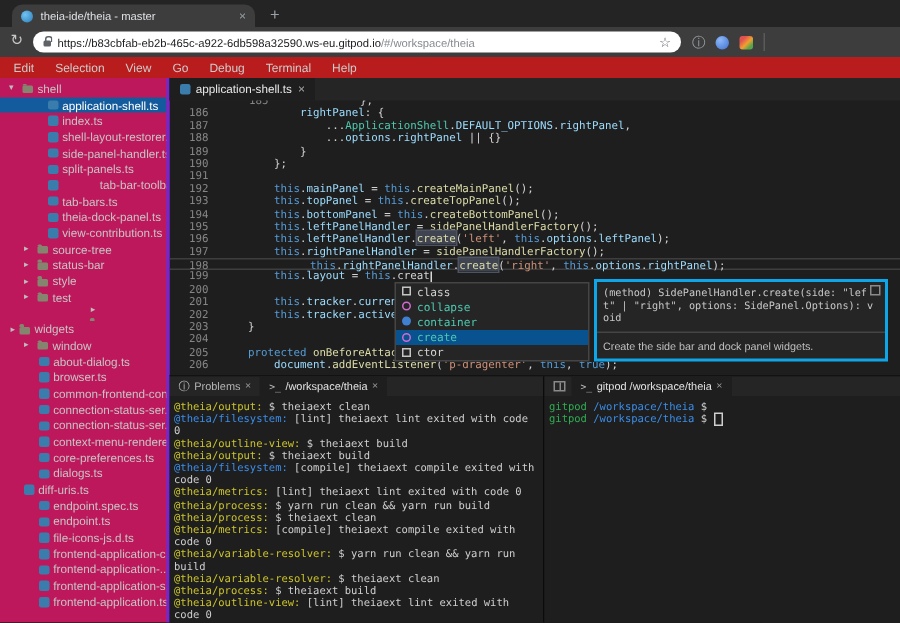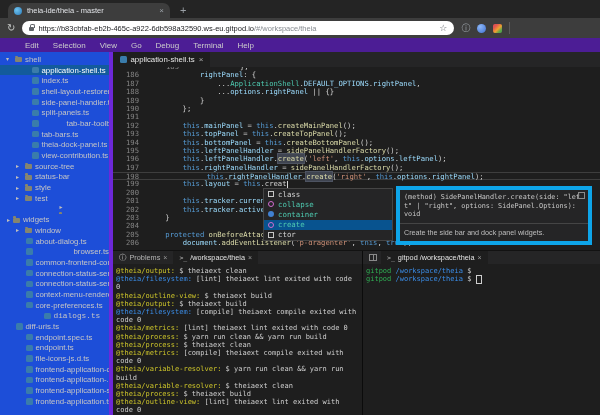--- a/index.html
+++ b/index.html
@@ -19,27 +19,27 @@
   .lock::before{content:"";position:absolute;top:-3px;left:0.5px;width:3px;height:3px;border:1px solid #5f6368;border-bottom:none;border-radius:2px 2px 0 0;}
   .url{font-size:7.5px;color:#202124;white-space:nowrap;overflow:hidden;}
   .url .frag{color:#868b90;}
   .star{margin-left:auto;color:#5f6368;font-size:9px;line-height:1;}
   .chrome-ic{font-size:9px;color:#9aa0a6;line-height:1;}
   .ext-blue{width:9px;height:9px;border-radius:50%;background:radial-gradient(circle at 35% 30%,#8db8f8,#3f6fd0);}
   .ext-color{width:9px;height:9px;border-radius:2px;background:linear-gradient(135deg,#e05252 25%,#f0a030 55%,#57a64a 80%);}
   .vsep{width:1px;height:12px;background:#5a5a5a;}
 
   
-  .menubar{height:14px;background:#4c1d95;display:flex;align-items:center;padding-left:18px;}
+  .menubar{height:14px;background:#b91c1c;display:flex;align-items:center;padding-left:2px;}
   .menu-item{font-size:8px;color:#cccccc;padding:0 7px;white-space:nowrap;}
 
   
   .ide{position:relative;display:flex;height:363px;background:#1e1e1e;}
 
-  .sidebar{width:113px;flex:0 0 113px;background:#1d4ed8;border-right:4px solid #6d28d9;overflow:hidden;padding-top:2px;box-sizing:border-box;}
+  .sidebar{width:113px;flex:0 0 113px;background:#be185d;border-right:2px solid #6d28d9;overflow:hidden;padding-top:2px;box-sizing:border-box;}
   .trow{height:10.7px;display:flex;align-items:center;gap:3px;color:#c5c5c5;font-size:7.8px;white-space:nowrap;overflow:hidden;}
   .trow.sel{background:#135b9c;color:#ffffff;}
   .arrow{width:6px;font-size:6px;color:#bdbdbd;flex:0 0 auto;line-height:1;}
   .fold{width:7px;height:5px;background:#85856f;border-radius:1px;position:relative;flex:0 0 auto;margin-top:1px;}
   .fold::before{content:"";position:absolute;top:-1.5px;left:0;width:3px;height:1.5px;background:#85856f;border-radius:1px 1px 0 0;}
   .tsic{width:6.5px;height:6.5px;background:#3a7cab;border-radius:1.5px;flex:0 0 auto;}
 
   .main{flex:1;display:flex;flex-direction:column;min-width:0;}
   .etabbar{height:15px;background:#252526;display:flex;flex:0 0 15px;}
   .etab{background:#1e1e1e;display:flex;align-items:center;gap:4px;padding:0 7px;font-size:7.8px;color:#e8e8e8;}
@@ -60,21 +60,21 @@
   .suggest{position:absolute;left:263px;top:136px;width:128px;background:#252526;border:1px solid #454545;z-index:5;}
   .sg-row{height:10.2px;display:flex;align-items:center;gap:4px;padding:0 4px;font-family:"DejaVu Sans Mono",monospace;font-size:7.4px;}
   .sg-row.sel{background:#08538f;}
   .sg-plain{color:#d4d4d4}.sg-teal{color:#4ec9b0}
   .pi{width:6px;height:6px;flex:0 0 auto;box-sizing:border-box;}
   .pi-class{border:1px solid #c5c5c5;}
   .pi-method{border:1px solid #d16bd1;border-radius:50%;}
   .pi-field{background:#4080d0;border-radius:50%;}
 
   
-  .hover{position:absolute;left:396px;top:134px;width:196px;background:#252526;border:4px solid #0ea5e9;z-index:5;padding:3px 4px 4px;box-sizing:border-box;}
+  .hover{position:absolute;left:396px;top:134px;width:196px;background:#252526;border:2px solid #0ea5e9;z-index:5;padding:3px 4px 4px;box-sizing:border-box;}
   .hover-sig{font-family:"DejaVu Sans Mono",monospace;font-size:6.8px;line-height:8.6px;color:#c8c8c8;word-break:break-all;}
   .hover-sep{border-top:1px solid #454545;margin:4px -4px;}
   .hover-doc{font-size:7.2px;color:#bfbfbf;}
   .hover-corner{position:absolute;top:2px;right:3px;width:5px;height:5px;border:1px solid #8a8a8a;}
 
   
   .bottom{height:164px;flex:0 0 164px;display:flex;border-top:1px solid #121212;min-width:0;}
   .bleft{width:249px;flex:0 0 249px;display:flex;flex-direction:column;border-right:1px solid #0b0b0b;min-width:0;}
   .bright{flex:1;display:flex;flex-direction:column;min-width:0;}
   .btabbar{height:13px;flex:0 0 13px;background:#252526;display:flex;align-items:center;font-size:7.3px;color:#b4b4b4;}
@@ -200,21 +200,21 @@
       </div>
       <div class="trow" style="padding-left: 16px;">
         <span class="arrow">▸</span>
         <span class="fold"></span>
         <span>window</span>
       </div>
       <div class="trow" style="padding-left: 26px;">
         <span class="tsic"></span>
         <span>about-dialog.ts</span>
       </div>
-      <div class="trow" style="padding-left: 26px; justify-content: space-between;">
+      <div class="trow" style="padding-left: 26px;">
         <span class="tsic"></span>
         <span>browser.ts</span>
       </div>
       <div class="trow" style="padding-left: 26px;">
         <span class="tsic"></span>
         <span>common-frontend-con...</span>
       </div>
       <div class="trow" style="padding-left: 26px;">
         <span class="tsic"></span>
         <span>connection-status-ser...</span>
@@ -224,21 +224,21 @@
         <span>connection-status-ser...</span>
       </div>
       <div class="trow" style="padding-left: 26px;">
         <span class="tsic"></span>
         <span>context-menu-rendere...</span>
       </div>
       <div class="trow" style="padding-left: 26px;">
         <span class="tsic"></span>
         <span>core-preferences.ts</span>
       </div>
-      <div class="trow" style="padding-left: 44px; font-family: Liberation Mono, monospace;">
+      <div class="trow" style="padding-left: 26px;">
         <span class="tsic"></span>
         <span>dialogs.ts</span>
       </div>
       <div class="trow" style="padding-left: 16px;">
         <span class="tsic"></span>
         <span>diff-uris.ts</span>
       </div>
       <div class="trow" style="padding-left: 26px;">
         <span class="tsic"></span>
         <span>endpoint.spec.ts</span>

